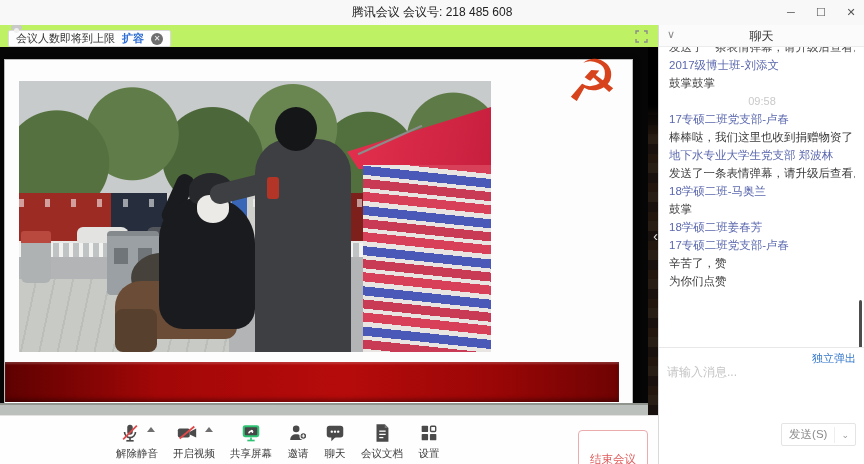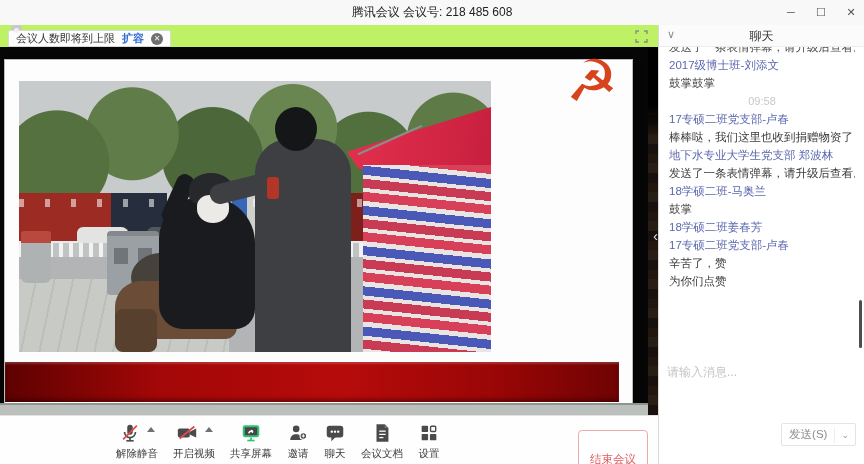--- a/index.html
+++ b/index.html
@@ -335,20 +335,23 @@
         <div class="msg-name">地下水专业大学生党支部 郑波林</div>
         <div class="msg-text">发送了一条表情弹幕，请升级后查看。</div>
         <div class="msg-name">18学硕二班-马奥兰</div>
         <div class="msg-text">鼓掌</div>
         <div class="msg-name">18学硕二班姜春芳</div>
         <div class="msg-name">17专硕二班党支部-卢春</div>
         <div class="msg-text">辛苦了，赞</div>
         <div class="msg-text">为你们点赞</div>
       </div>
     <div id="chat-scrollthumb"></div>
+    <div id="popout-row">
+      <span id="popout-link">独立弹出</span>
+    </div>
     <input id="chat-input" value="" placeholder="请输入消息..." style="">
     <div id="send-row">
       <span id="send-label">发送(S)</span>
       <span id="send-caret">⌄</span>
     </div>
   </div>
 
 </div>
 
 </body></html>

